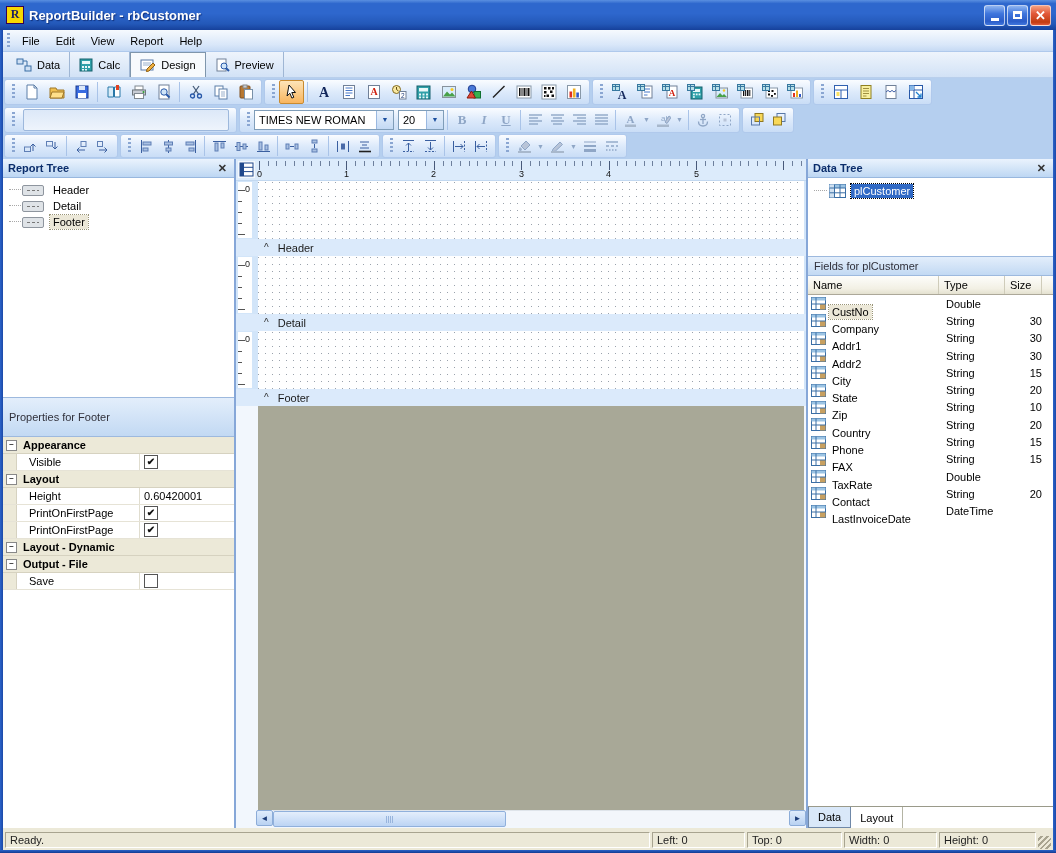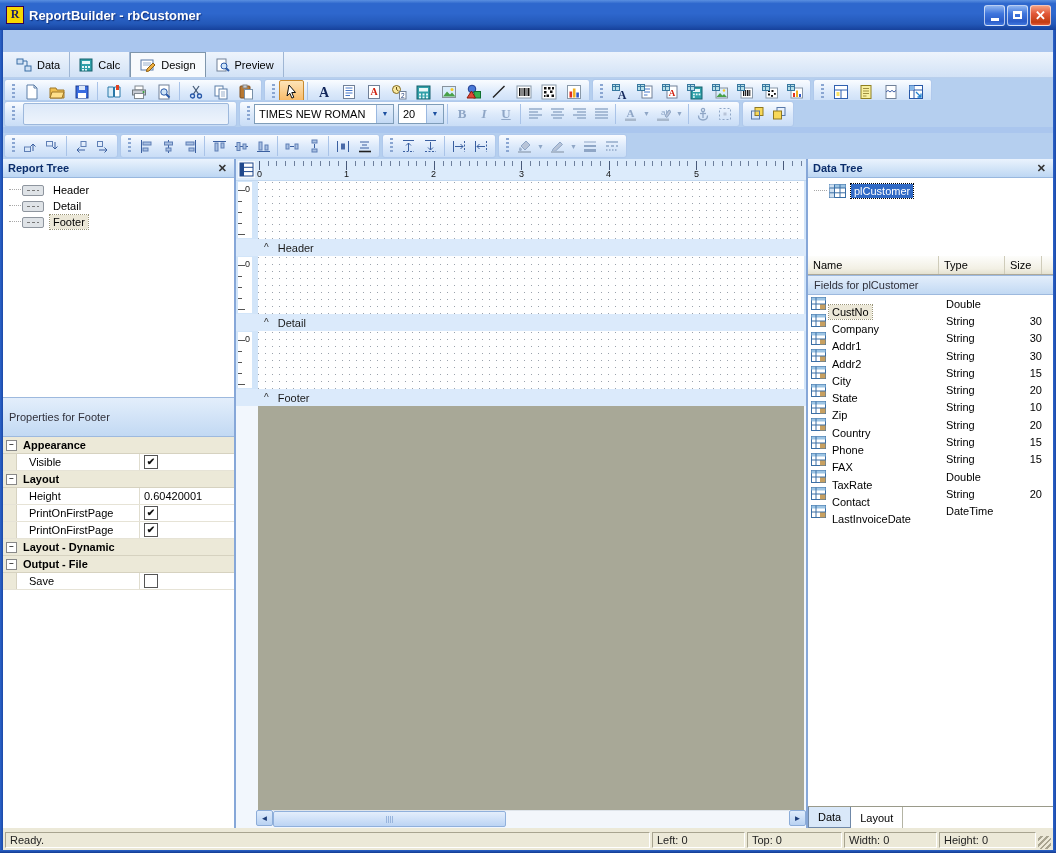--- a/index.html
+++ b/index.html
@@ -30,21 +30,21 @@
   .menu-item{padding:3px 8px;}
   .grip{width:3px;height:16px;margin:0 4px;background:repeating-linear-gradient(#8aa6d2 0 2px,transparent 2px 4px);}
   
   #tabbar{position:absolute;left:3px;top:52px;width:1050px;height:26px;display:flex;align-items:stretch;
     background:linear-gradient(#eef4fc,#d2e2f6);padding-left:4px;box-sizing:border-box;border-bottom:1px solid #b9cfec;}
   .wtab{display:flex;align-items:center;gap:5px;padding:0 9px;border-right:1px solid #9fb6d4;}
   .wtab.active{background:#f7fafd;border:1px solid #7f96ac;border-bottom:none;border-right:1px solid #7f96ac;}
   
   .tbrow{position:absolute;left:3px;width:1050px;display:flex;align-items:center;background:#b5cfef;box-sizing:border-box;}
   #toolbar1{top:78px;height:28px;}
-  #toolbar2{top:100px;height:27px;}
+  #toolbar2{top:106px;height:27px;}
   #toolbar3{top:133px;height:26px;}
   .chunk{display:flex;align-items:center;height:26px;background:linear-gradient(#fafcff,#ddeafb 50%,#c9ddf6);
     border:1px solid #b0c9ec;border-radius:3px;padding:0 3px;margin:0 1px;box-sizing:border-box;}
   #toolbar3 .chunk{height:24px;}
   .tsep{width:1px;height:20px;background:#a9c3e8;margin:0 3px;}
   .tbtn{width:25px;height:24px;display:flex;align-items:center;justify-content:center;border-radius:2px;flex:none;}
   .tbtn.small{width:22px;height:21px;}
   .tbtn.sel{background:linear-gradient(#fde4b8,#f9b55e);border:1px solid #c98a2e;box-sizing:border-box;}
   .txtglyph{font-weight:bold;color:#8fa6c6;font-family:"Liberation Serif",serif;font-size:13px;}
   .dd{width:11px;height:20px;display:flex;align-items:center;justify-content:center;color:#8fa6c6;font-size:7px;}
@@ -166,20 +166,28 @@
         </span>
       <span class="cap-btn cap-blue">
           <i class="glyph-max"></i>
         </span>
       <span class="cap-btn cap-close">
           <span class="glyph-close">✕</span>
         </span>
     </span>
   </div>
 
+  <div id="menubar">
+    <span class="grip"></span>
+    <span class="menu-item">File</span>
+    <span class="menu-item">Edit</span>
+    <span class="menu-item">View</span>
+    <span class="menu-item">Report</span>
+    <span class="menu-item">Help</span>
+  </div>
 
   <div id="tabbar">
     <span class="wtab">
       <span>
           <svg width="16" height="14">
             <rect x="1" y="1" width="6" height="5" fill="#cfe0f4" stroke="#3a6ea5"></rect>
             <rect x="9" y="8" width="6" height="5" fill="#cfe0f4" stroke="#3a6ea5"></rect>
             <path d="M7 3h4v5" fill="none" stroke="#3a6ea5"></path>
           </svg>
         </span>
@@ -1137,28 +1145,28 @@
                   <line x1="5.5" y1="0.5" x2="5.5" y2="13.5"></line>
                   <line x1="11" y1="0.5" x2="11" y2="13.5"></line>
                   <line x1="0.5" y1="4" x2="16.5" y2="4"></line>
                   <line x1="0.5" y1="8.8" x2="16.5" y2="8.8"></line>
                 </g>
               </svg>
             </span>
           <span class="dt-label">plCustomer</span>
         </div>
       </div>
+      <div id="fields-title">
+        <span>Fields for plCustomer</span>
+      </div>
       <div id="fields-head">
         <span class="fh-cell fh-name">Name</span>
         <span class="fh-cell fh-type">Type</span>
         <span class="fh-cell fh-size">Size</span>
         <span class="fh-cell fh-fill"></span>
-      </div>
-      <div id="fields-title">
-        <span>Fields for plCustomer</span>
       </div>
 
       <div class="frow focused">
         <span class="f-ico">
             <svg width="15" height="13">
               <rect x="0.5" y="0.5" width="14" height="12" fill="#fff" stroke="#3a6ea5"></rect>
               <rect x="0.5" y="0.5" width="14" height="3" fill="#9cc4e4"></rect>
               <rect x="9" y="7" width="5.5" height="5.5" fill="#c8a060"></rect>
               <g stroke="#3a6ea5">
                 <line x1="5" y1="0.5" x2="5" y2="12.5"></line>

